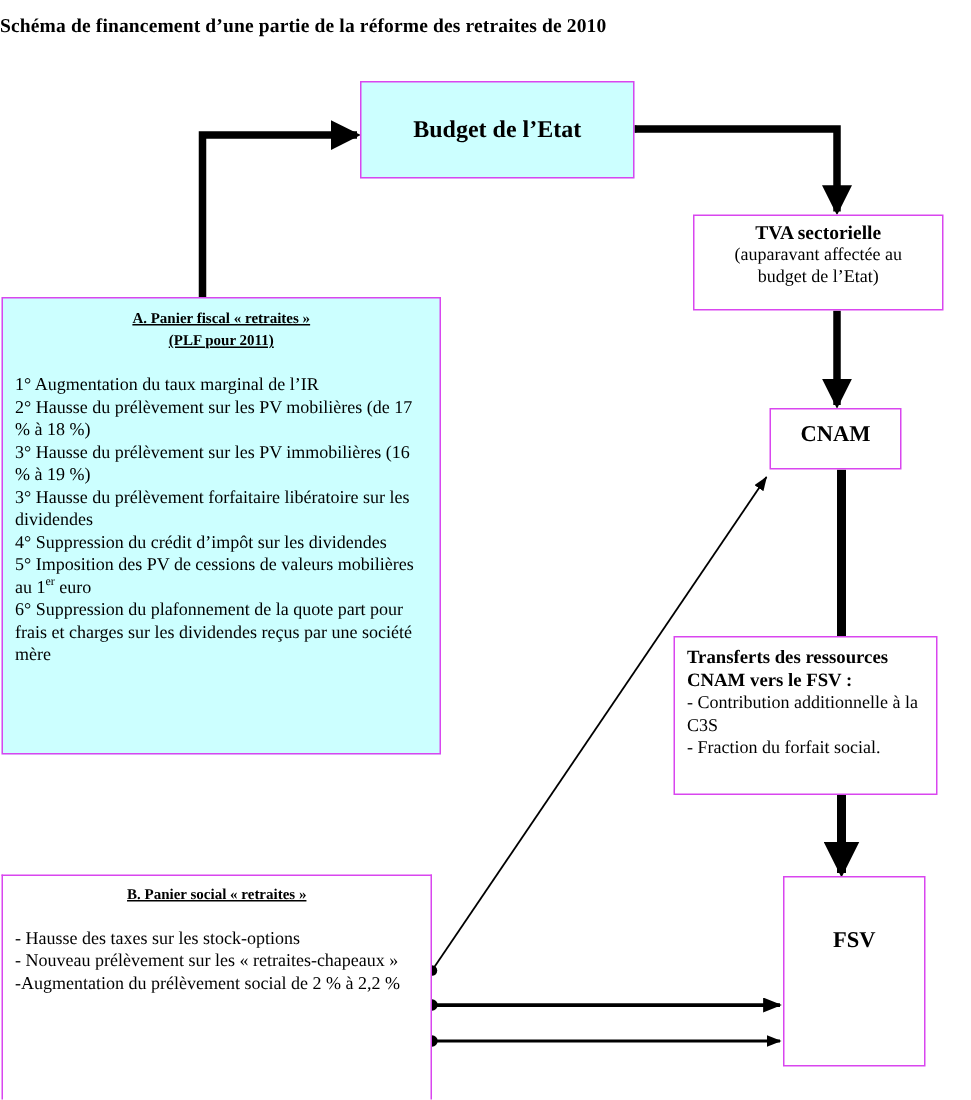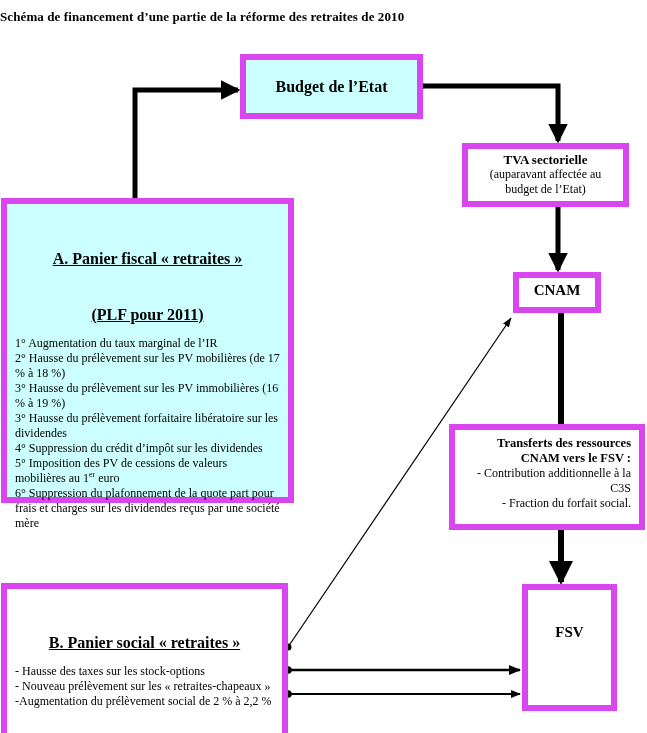--- a/index.html
+++ b/index.html
@@ -1,41 +1,41 @@
 <!DOCTYPE html>
 <html><head>
 <meta charset="utf-8">
 <style>
   html, body { margin: 0; padding: 0; background: #ffffff; }
   body { width: 647px; height: 733px; position: relative; overflow: hidden;
          font-family: "Liberation Serif", "DejaVu Serif", serif; color: #000; }
   .title { position: absolute; left: 0; top: 9px; width: 647px; text-align: left;
            font-weight: bold; font-size: 13px; letter-spacing: 0.1px; }
-  .box { position: absolute; border: 6px solid #d946ef; box-sizing: border-box; }
+  .box { position: absolute; border: 1px solid #d946ef; box-sizing: border-box; }
   .cyan { background: #ccffff; }
   #budget { left: 240px; top: 54px; width: 183px; height: 65px;
             display: flex; align-items: center; justify-content: center;
             font-weight: bold; font-size: 16px; }
   #tva { left: 462px; top: 143px; width: 167px; height: 64px; text-align: center;
          font-size: 12px; line-height: 15px; padding-top: 3px; background: #fff; }
   #tva .h { font-weight: bold; font-size: 13px; }
   #cnam { left: 513px; top: 272px; width: 88px; height: 41px; background: #fff;
           display: flex; align-items: center; justify-content: center;
           font-weight: bold; font-size: 15px; padding-bottom: 4px; }
-  #transfer { left: 449px; top: 424px; width: 196px; height: 106px; background: #fff;
-              font-size: 12px; line-height: 15px; padding: 6px 8px; text-align: right; }
+  #transfer { left: 449px; top: 424px; width: 176px; height: 106px; background: #fff;
+              font-size: 12px; line-height: 15px; padding: 6px 8px; }
   #transfer .h { font-weight: bold; font-size: 12.5px; }
   #fsv { left: 522px; top: 584px; width: 95px; height: 127px; background: #fff;
          text-align: center; font-weight: bold; font-size: 15px; padding-top: 34px; }
   #panelA { left: 1px; top: 198px; width: 293px; height: 305px;
             font-size: 12px; line-height: 15px; padding: 6px 8px; }
   #panelB { left: 1px; top: 583px; width: 287px; height: 160px; background: #fff;
             font-size: 12px; line-height: 15px; padding: 5px 8px; border-bottom: none; }
   .ptitle { text-align: center; font-weight: bold; text-decoration: underline;
-            font-size: 16px; line-height: 15px; margin-top: 41px; }
+            font-size: 10px; line-height: 15px; }
   .items { margin-top: 14px; }
   #panelB .items { }
   .item { margin: 0; }
   sup { font-size: 8px; line-height: 0; }
   svg.conn { position: absolute; left: 0; top: 0; pointer-events: none; }
 </style>
 </head>
 <body>
 
 <div class="title">Schéma de financement d’une partie de la réforme des retraites de 2010</div>

